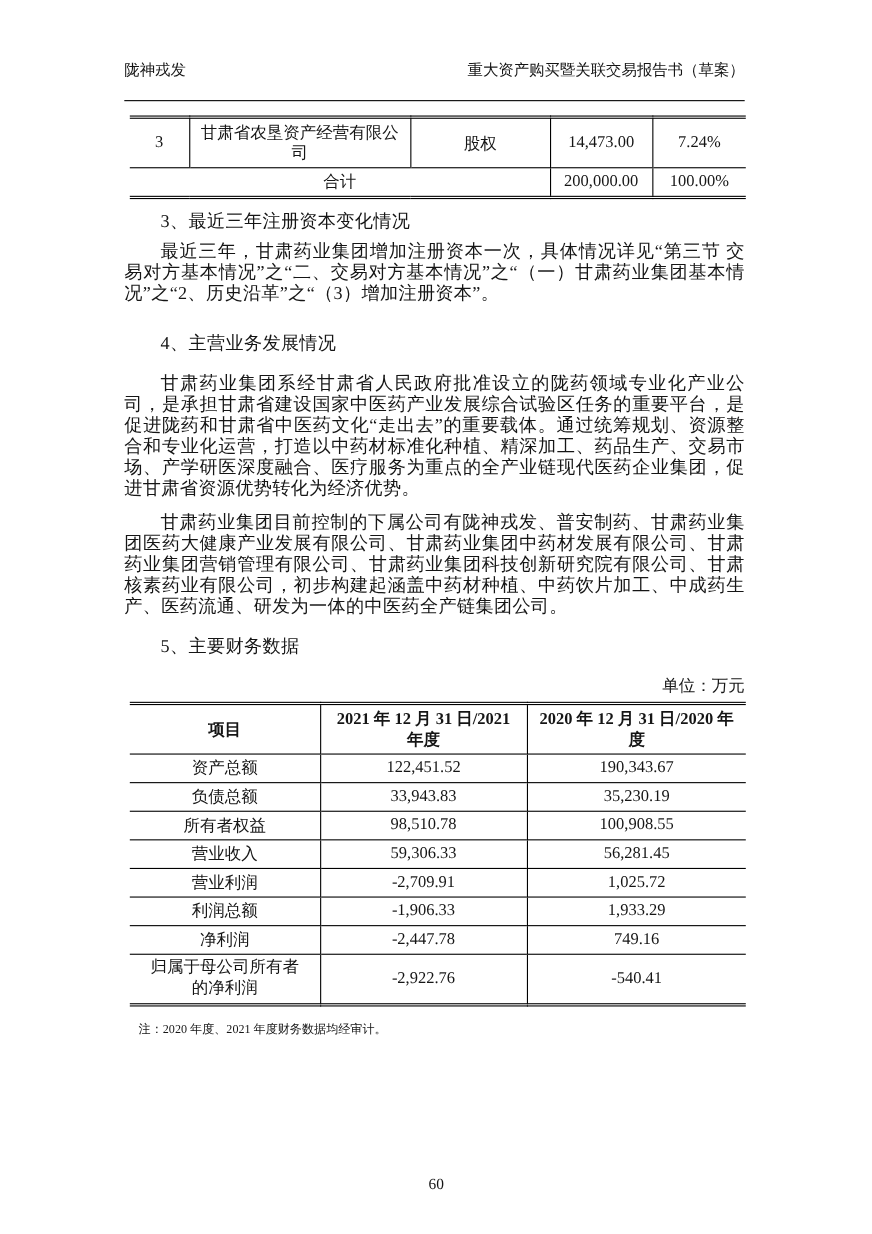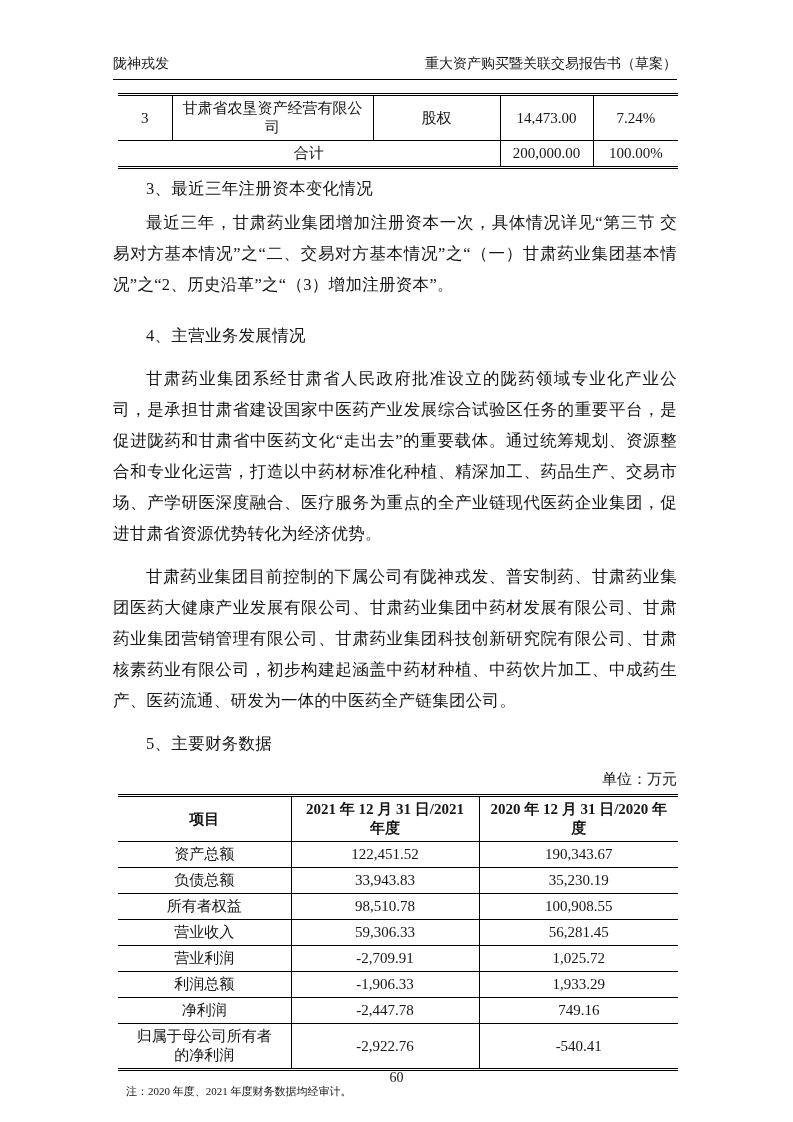--- a/index.html
+++ b/index.html
@@ -14,21 +14,21 @@
     font-family: "Liberation Serif", "DejaVu Serif", serif;
     padding: 55px 116px 0 113px;
     overflow: hidden;
   }
   
   .doc-header {
     display: flex;
     justify-content: space-between;
     align-items: flex-end;
     font-size: 14px;
-    padding-bottom: 6px;
+    padding-bottom: 18px;
     border-bottom: 1px solid #000;
   }
   
   table {
     border-collapse: collapse;
     table-layout: fixed;
     width: 560px;
     margin-left: 5px;
     font-size: 15px;
     color: #151515;
@@ -60,21 +60,21 @@
     font-size: 16.5px;
     letter-spacing: 0.3px;
     text-indent: 2em;
   }
   .h3x { margin-top: 9px; }
   .h4x { margin-top: 25px; }
   .h5x { margin-top: 17px; }
   .para {
     font-size: 16.5px;
     letter-spacing: 0.3px;
-    line-height: 31px;
+    line-height: 19px;
     text-align: justify;
     text-indent: 2em;
   }
   .p-s3 { margin-top: 7px; }
   .p-s4a { margin-top: 16px; }
   .p-s4b { margin-top: 12px; }
   .unit-line {
     margin-top: 15px;
     margin-bottom: 5px;
     font-size: 15px;

